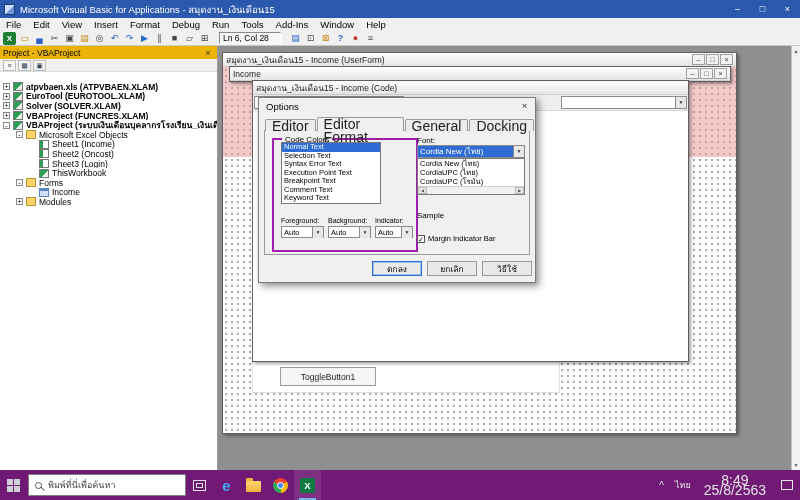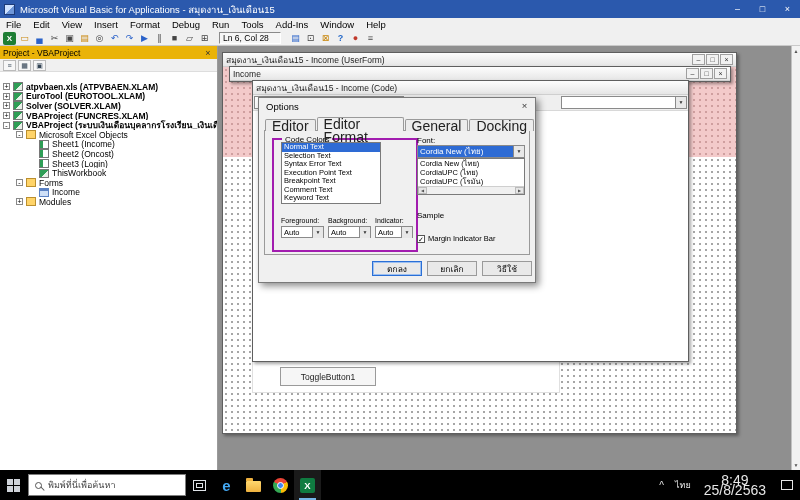--- a/index.html
+++ b/index.html
@@ -106,21 +106,21 @@
   .chklabel { font-size:7.5px; margin-left:3px; white-space:nowrap; }
   .sample-label { position:absolute; left:152px; top:80px; font-size:8px; }
   .sample-box { position:absolute; left:152px; top:89px; width:108px; height:32px; background:#fff; border:1px solid #9a9a9a; }
   .sample-box span { font-family:"Liberation Serif","DejaVu Serif",serif; font-size:13px; padding:7px 0 0 5px; display:block; }
 
   .dbtns { position:absolute; right:3px; bottom:6px; display:flex; gap:5px; }
   .dbtn { width:50px; height:15px; background:#e9e9e9; border:1px solid #9a9a9a; font-size:8.5px; display:flex; align-items:center; justify-content:center; }
   .dbtn.default { border:1px solid #2a6fd6; box-shadow:inset 0 0 0 1px #9cbff0; }
 
   
-  .taskbar { position:absolute; left:0; top:470px; width:800px; height:30px; background:#000000; display:flex; align-items:center; z-index:40; }
+  .taskbar { position:absolute; left:0; top:470px; width:800px; height:30px; background:#701a75; display:flex; align-items:center; z-index:40; }
   .tico { width:27px; height:30px; display:flex; align-items:center; justify-content:center; position:relative; }
   .winlogo { width:13px; height:13px; display:grid; grid-template-columns:6px 6px; grid-template-rows:6px 6px; gap:1px; }
   .winlogo i { background:#cfd3d9; }
   .tsearch { width:158px; height:22px; background:#fff; border:1px solid #7e7e7e; display:flex; align-items:center; gap:6px; padding:0 6px; margin-left:1px; }
   .mag { width:7px; height:7px; border:1.3px solid #555; border-radius:50%; position:relative; }
   .mag::after { content:""; position:absolute; width:4.5px; height:1.3px; background:#555; transform:rotate(45deg); right:-3.5px; bottom:-1.5px; }
   .stext { font-size:9px; color:#444; white-space:nowrap; overflow:hidden; }
   .tv { width:13px; height:11px; border:1px solid #dfe3e8; position:relative; }
   .tv::before { content:""; position:absolute; left:2px; top:2px; right:2px; bottom:2px; border:1px solid #dfe3e8; }
   .edge { font-size:15px; font-weight:bold; color:#44a8f2; line-height:15px; }

